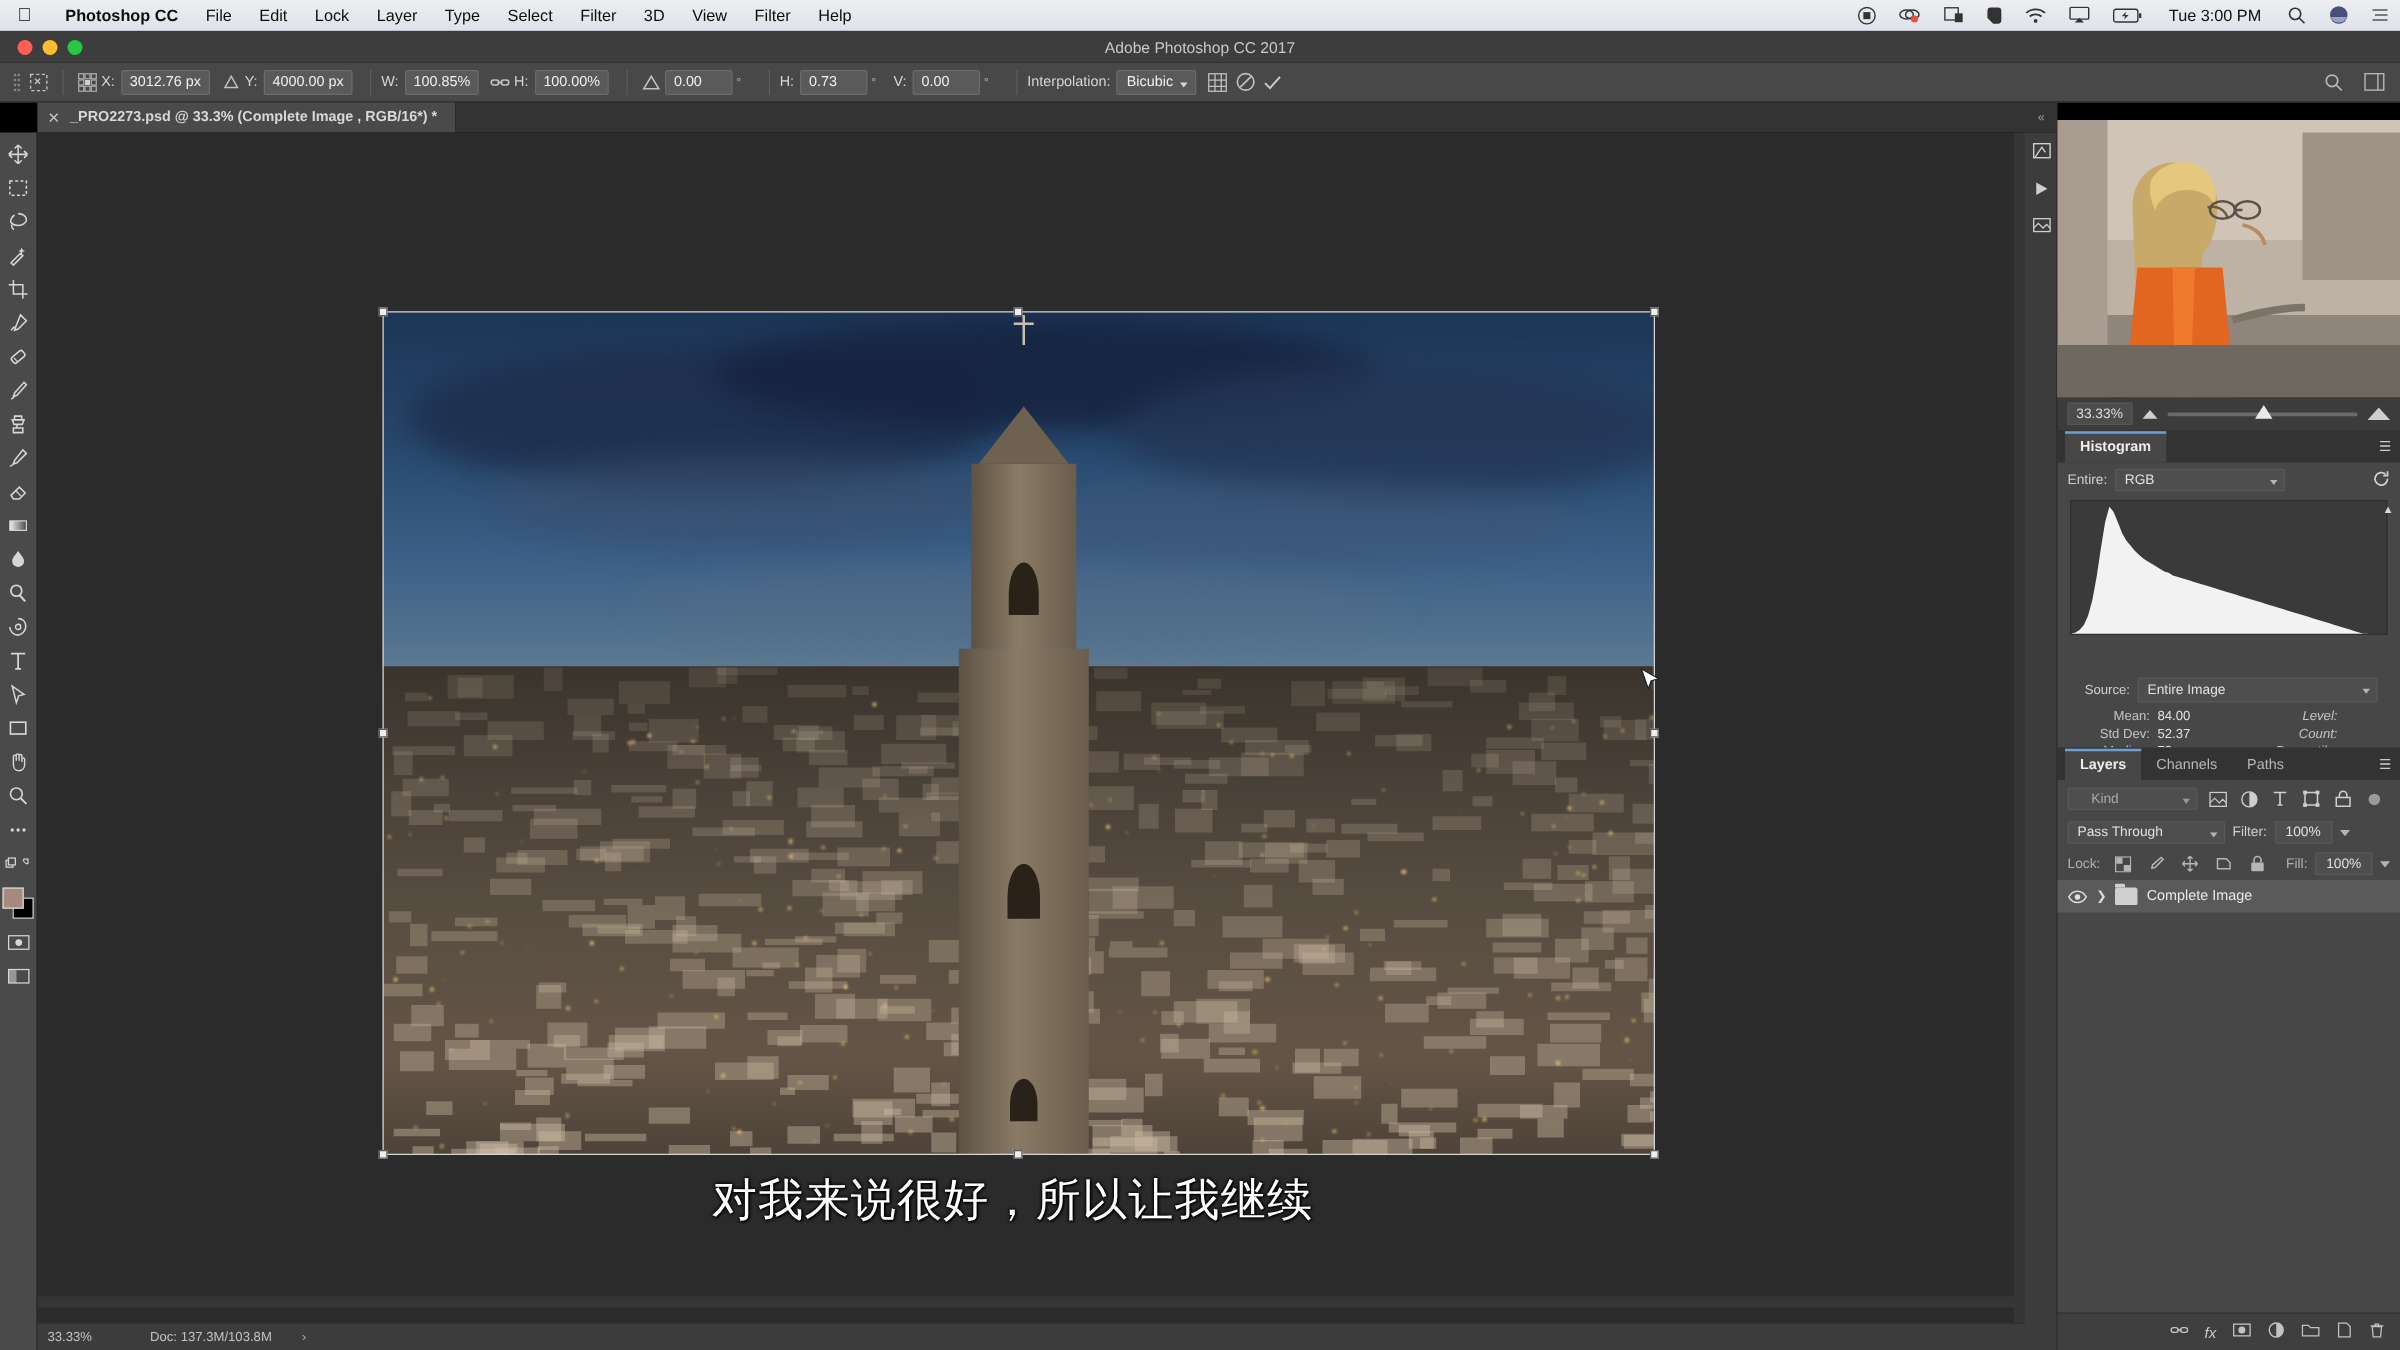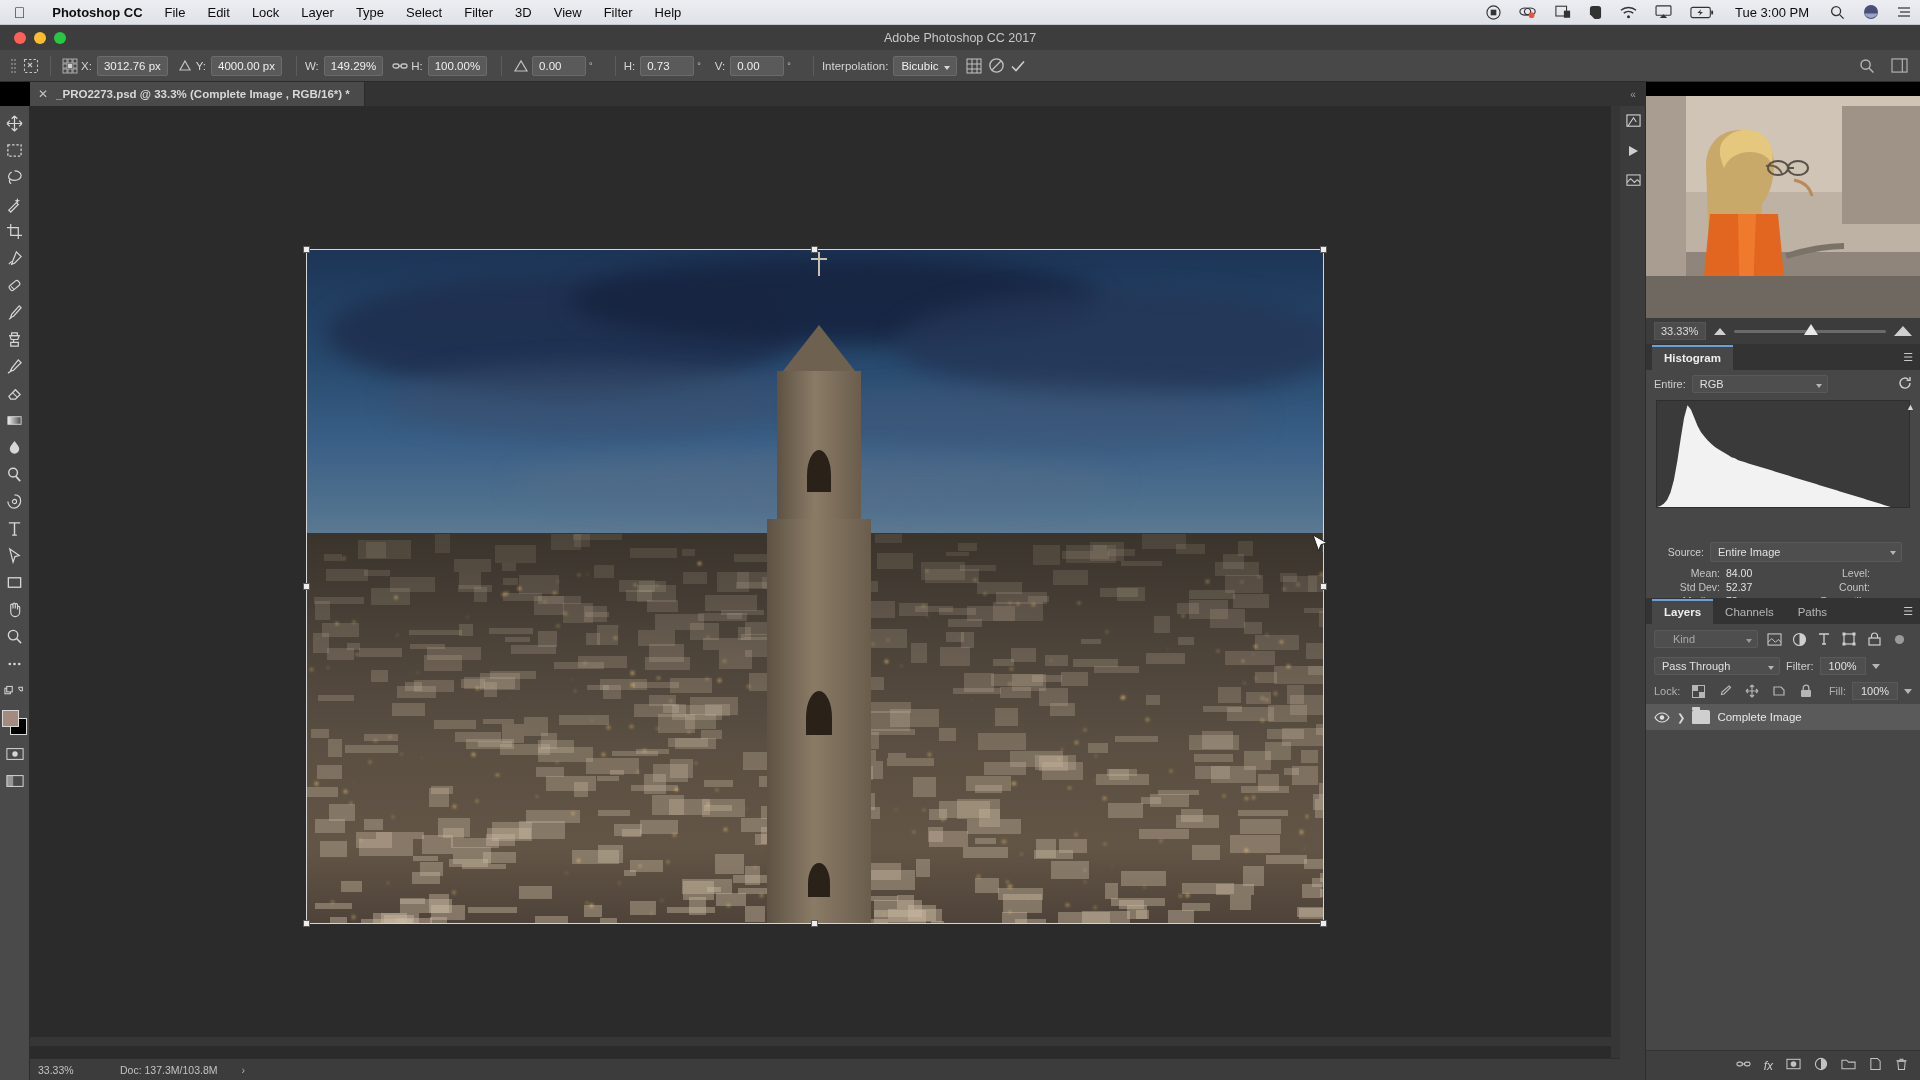--- a/index.html
+++ b/index.html
@@ -112,21 +112,21 @@
   .ptab.active{background:#474747;color:#eee;font-weight:bold;border-top:2px solid #6c9ed8;}
   .pmenu{position:absolute;right:6px;top:7px;color:#c9c9c9;font-size:11px;letter-spacing:1px;}
 
   .hpanel{position:absolute;left:1646px;top:344px;width:274px;height:256px;background:#474747;}
   .hrow{display:flex;align-items:center;gap:6px;padding:5px 8px;font-size:11px;color:#cfcfcf;}
   .histarea{position:absolute;left:1656px;top:400px;width:254px;height:108px;background:#3a3a3a;border:1px solid #2e2e2e;overflow:hidden;}
   .stats{position:absolute;left:1652px;top:542px;width:262px;font-size:10.5px;color:#cfcfcf;line-height:14px;}
   .srow{display:flex;}
   .sl{width:74px;text-align:right;padding-right:6px;color:#c4c4c4;}
   .sv{width:58px;color:#e2e2e2;}
-  .sl2{width:92px;text-align:right;padding-right:6px;color:#c4c4c4;}
+  .sl2{width:92px;text-align:right;padding-right:6px;color:#c4c4c4;font-style:italic;}
   .sv2{color:#e2e2e2;}
 
   .lpanel{position:absolute;left:1646px;top:598px;width:274px;height:482px;background:#474747;}
   .lfilter{display:flex;align-items:center;gap:7px;padding:6px 8px;}
   .kind{background:#4e4e4e;border:1px solid #595959;border-radius:2px;color:#a8a8a8;
     font-size:11px;padding:2px 16px 2px 18px;width:104px;position:relative;}
   .kind:after{content:"";position:absolute;right:5px;top:8px;border-left:3px solid transparent;
     border-right:3px solid transparent;border-top:4px solid #9a9a9a;}
   .fico{width:18px;height:18px;display:flex;align-items:center;justify-content:center;color:#cfcfcf;}
   .blendrow{display:flex;align-items:center;gap:6px;padding:3px 8px;font-size:11px;color:#cfcfcf;}
@@ -294,21 +294,21 @@
         <path d="M8 3l5 9H3z" fill="none" stroke="#d8d8d8" stroke-width="1.2"></path>
       </svg>
     </span>
   <span class="fld">
     <span class="lab">Y:</span>
     <span class="inp w">4000.00 px</span>
   </span>
   <span class="sep"></span>
   <span class="fld">
     <span class="lab">W:</span>
-    <span class="inp">149.29%</span>
+    <span class="inp">100.85%</span>
   </span>
   <span class="tbtn">
     <svg width="18" height="14" viewBox="0 0 18 14">
         <g fill="none" stroke="#d8d8d8" stroke-width="1.3">
           <rect x="2" y="5" width="6" height="4" rx="2"></rect>
           <rect x="10" y="5" width="6" height="4" rx="2"></rect>
           <path d="M7 7h4"></path>
         </g>
       </svg>
     </span>
@@ -1200,20 +1200,21 @@
       <svg width="22" height="22" viewBox="0 0 22 22">
           <path d="M3 2l14 8-6 1.6L8.6 18z" fill="#fff" stroke="#222" stroke-width="1"></path>
         </svg>
     </span>
   </div>
   <div class="scrollv"></div>
   <div class="scrollh"></div>
 </div>
 
 <div class="subs">
+  <div class="sub1">对我来说很好，所以让我继续</div>
 </div>
 
 <div class="statusbar">
   <span class="stz">33.33%</span>
   <span class="stdoc">Doc: 137.3M/103.8M</span>
   <span class="starrow">›</span>
 </div>
 
 <div class="railtop">«</div>
 <div class="rail">

